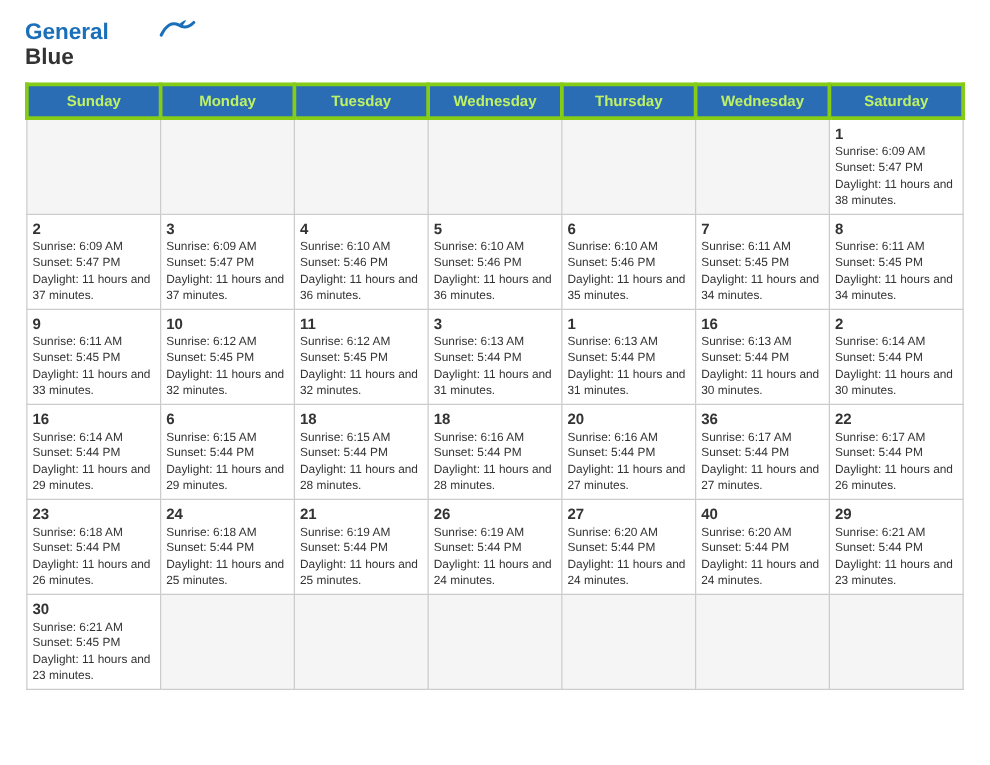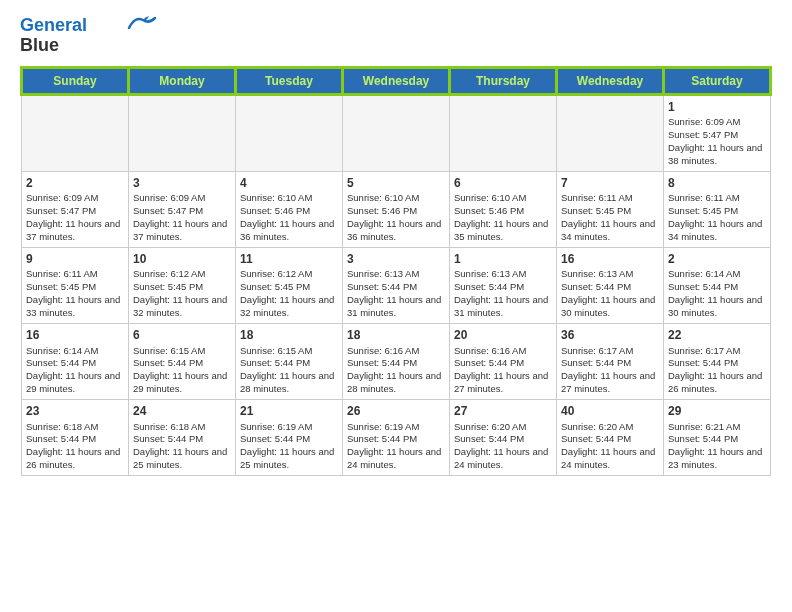--- a/index.html
+++ b/index.html
@@ -247,14 +247,26 @@
         </td>
         <td>
           <span class="day-number">40</span>
           <div class="day-info">Sunrise: 6:20 AM<br>Sunset: 5:44 PM<br>Daylight: 11 hours and 24 minutes.</div>
         </td>
         <td>
           <span class="day-number">29</span>
           <div class="day-info">Sunrise: 6:21 AM<br>Sunset: 5:44 PM<br>Daylight: 11 hours and 23 minutes.</div>
         </td>
       </tr>
+      <tr>
+        <td>
+          <span class="day-number">30</span>
+          <div class="day-info">Sunrise: 6:21 AM<br>Sunset: 5:45 PM<br>Daylight: 11 hours and 23 minutes.</div>
+        </td>
+        <td class="empty"></td>
+        <td class="empty"></td>
+        <td class="empty"></td>
+        <td class="empty"></td>
+        <td class="empty"></td>
+        <td class="empty"></td>
+      </tr>
     </tbody>
 </table>
 
 </body></html>

